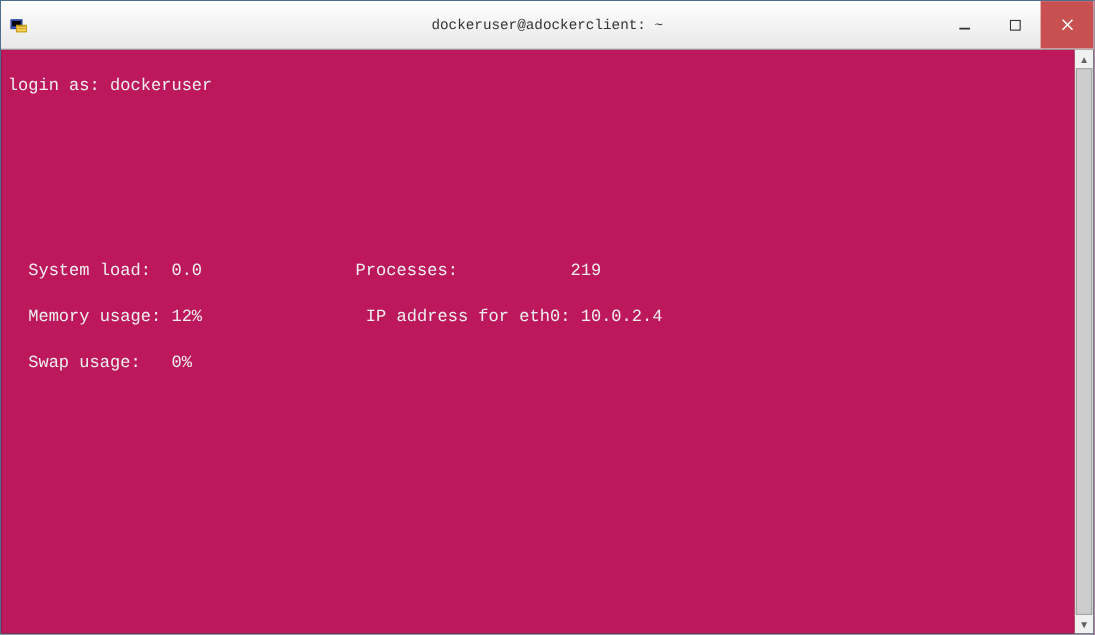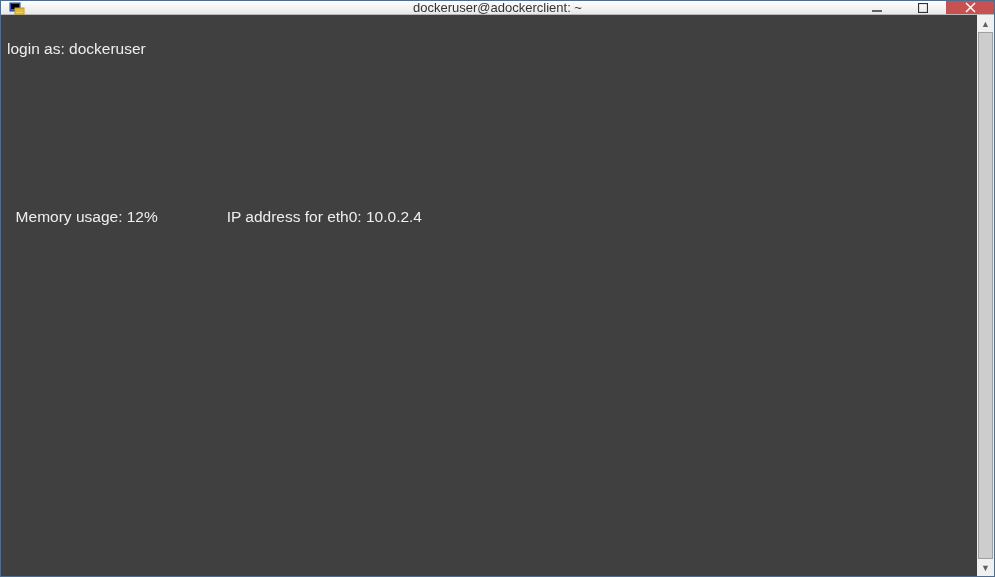--- a/index.html
+++ b/index.html
@@ -11,26 +11,27 @@
       overflow: hidden;
     }
     .window {
       width: 995px;
       height: 577px;
       border: 1px solid #4f6d8f;
       display: flex;
       flex-direction: column;
     }
     .titlebar {
-      height: 14px;
+      height: 44px;
       background: linear-gradient(to bottom, #ffffff, #e8e8e8);
       border-bottom: 1px solid #b8b8b8;
       display: flex;
       align-items: center;
       position: relative;
+      font-family: Liberation Mono, monospace;
     }
     .titlebar-icon {
       width: 16px;
       height: 16px;
       margin-left: 8px;
       display: inline-flex;
       align-items: center;
       justify-content: center;
     }
     .titlebar-title {
@@ -66,23 +67,23 @@
     }
     .titlebar-btn svg { display: block; }
     .terminal-wrapper {
       flex: 1;
       display: flex;
       background: #000;
       overflow: hidden;
     }
     .terminal {
       flex: 1;
-      background: #404040;
+      background: #be185d;
       color: #eee;
-      font-family: Liberation Sans, sans-serif;
+      font-family: Liberation Mono, monospace;
       font-size: 15.5px;
       line-height: 21px;
       padding: 2px 0 2px 6px;
       white-space: pre;
       overflow: hidden;
     }
     .scrollbar {
       width: 17px;
       background: #f0f0f0;
       position: relative;
@@ -148,21 +149,23 @@
       </div>
     </div>
   </div>
 
   <div class="terminal-wrapper">
     <div class="terminal">
 <div>login as: dockeruser</div>
 <div>&nbsp;</div>
 <div>&nbsp;</div>
 <div>&nbsp;</div>
+<div>  System load:  0.0               Processes:           219</div>
 <div>  Memory usage: 12%                IP address for eth0: 10.0.2.4</div>
+<div>  Swap usage:   0%</div>
 <div>&nbsp;</div>
 
 
 
 
 
 
 
 
 

